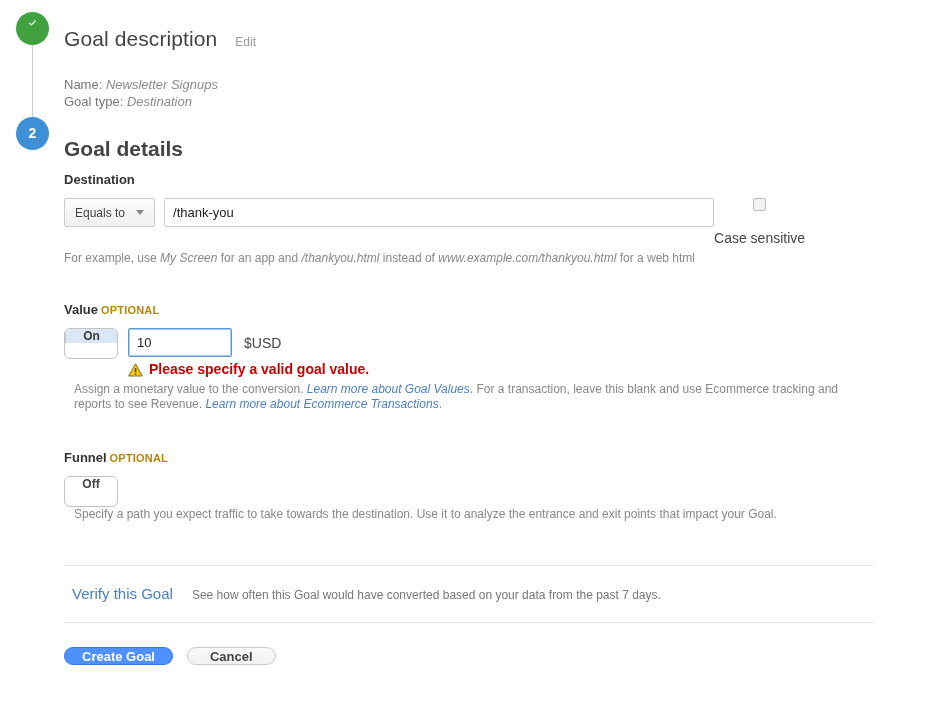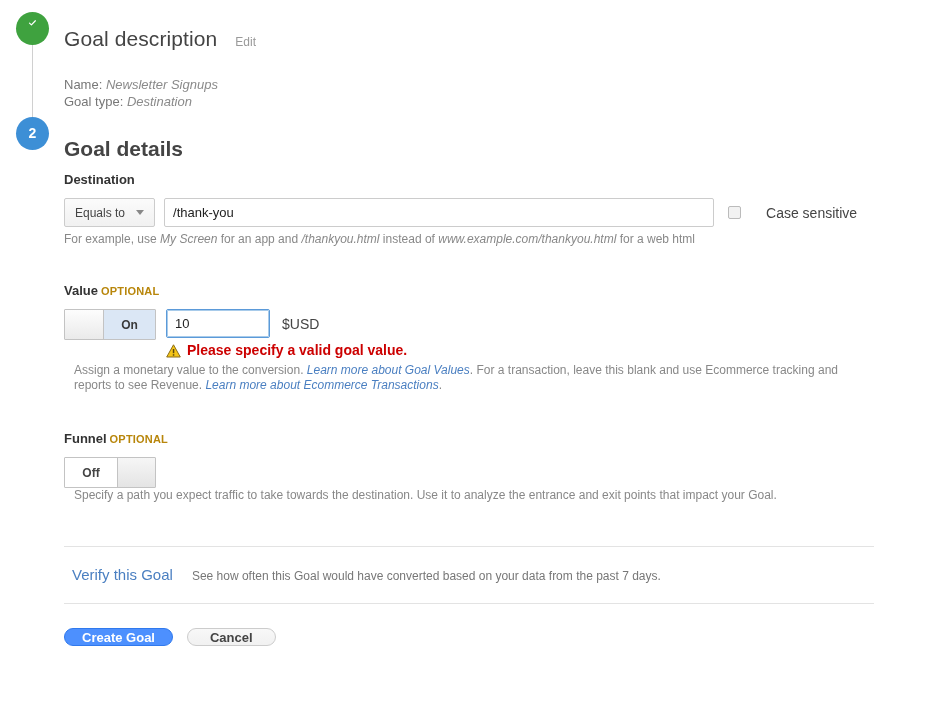--- a/index.html
+++ b/index.html
@@ -126,21 +126,21 @@
   .help a, .inline-link {
     color: #4a7fc1;
     font-style: italic;
     text-decoration: none;
     cursor: pointer;
   }
 
   
   .dest-row {
     display: flex;
-    align-items: center;
+    align-items: flex-start;
   }
   .select-btn {
     height: 29px;
     min-width: 90px;
     padding: 0 10px;
     background: linear-gradient(#fbfbfb, #f1f1f1);
     border: 1px solid #ccc;
     border-radius: 2px;
     font-size: 12px;
     color: #444;
@@ -164,47 +164,49 @@
     font-size: 13px;
     color: #222;
     font-family: "Liberation Sans", sans-serif;
     background: #fff;
     outline: none;
   }
   #dest-input { width: 550px; }
   .chk-wrap {
     display: flex;
     align-items: center;
-    margin-left: 14px;
-    gap: 25px;
-    cursor: pointer;
+    margin-left: 0;
+    gap: 19px;
+    cursor: pointer;
+    flex-direction: column;
   }
   .chk-box {
     width: 13px; height: 13px;
     border: 1px solid #bbb;
     border-radius: 2px;
     background: #f2f2f2;
   }
   .chk-label { font-size: 14px; color: #444; white-space: nowrap; }
 
   
   .block-dest { margin-bottom: 0; }
   .block-value { margin-top: 36px; }
   .block-funnel { margin-top: 38px; }
 
   
   .toggle {
     display: inline-flex;
     height: 31px;
     border: 1px solid #c3c3c3;
-    border-radius: 1px;
+    border-radius: 6px;
     overflow: hidden;
     cursor: pointer;
     vertical-align: middle;
     background: #fff;
+    flex-direction: column;
   }
   .toggle .knob {
     width: 38px;
     background: linear-gradient(#fdfdfd, #eaeaea);
   }
   .toggle .lbl {
     min-width: 52px;
     display: flex;
     align-items: center;
     justify-content: center;

